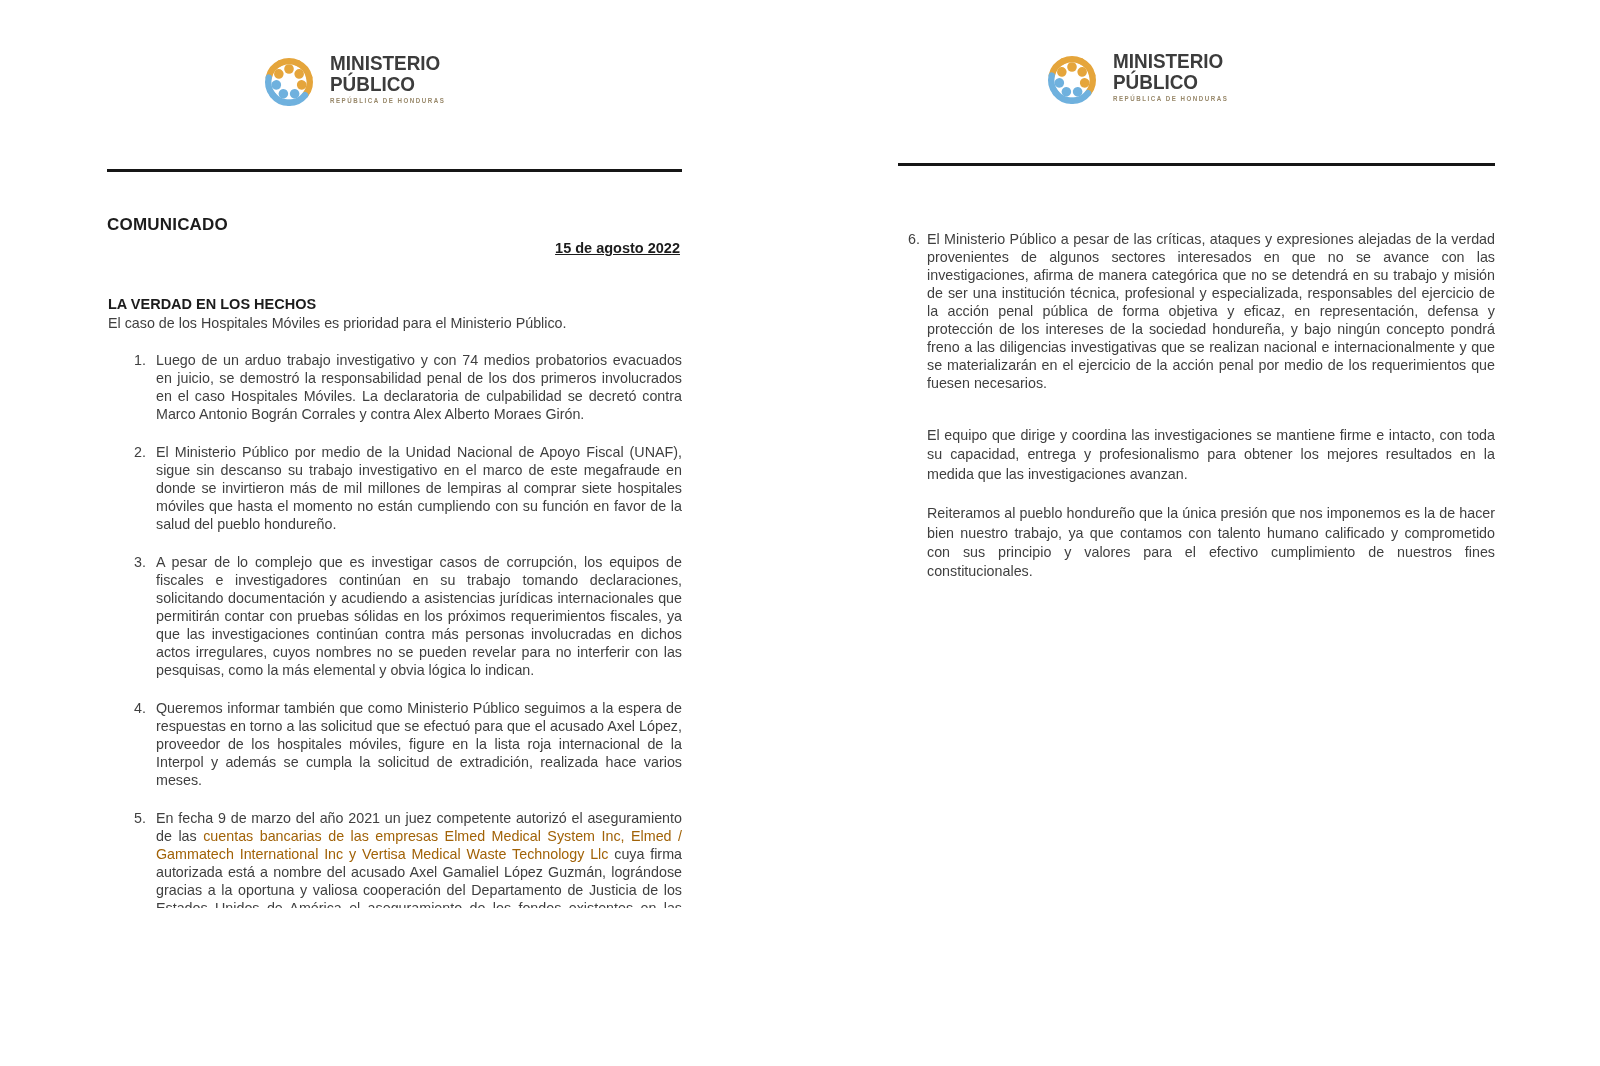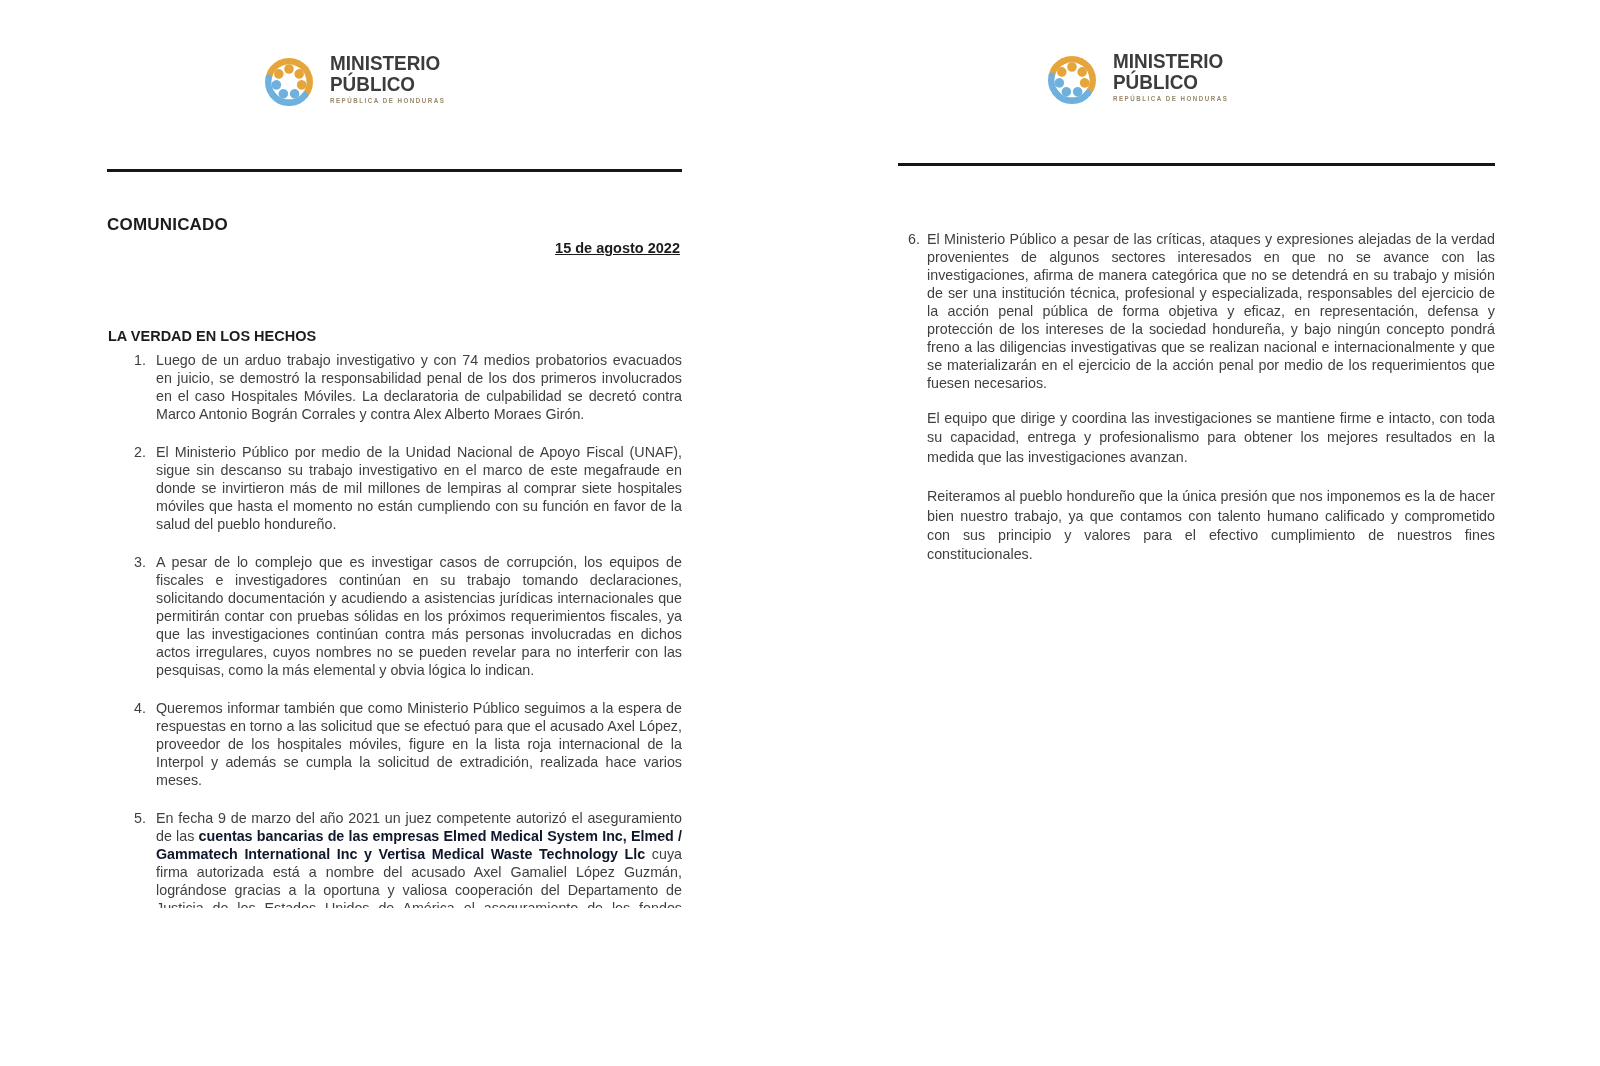--- a/index.html
+++ b/index.html
@@ -18,32 +18,32 @@
   .logo-sub{font-size:6.5px;font-weight:bold;letter-spacing:1.6px;color:#98886a;margin-top:3px;
             transform:scaleX(0.95);transform-origin:left top;white-space:nowrap;}
 
   .rule{position:absolute;left:0;right:0;height:3px;background:#161616;}
   #page1 .rule{top:169px;}
   #page2 .rule{top:163px;}
 
   .title{position:absolute;top:215px;left:0;right:0;text-align:left;
          font-weight:bold;font-size:17px;color:#1c1c1c;letter-spacing:0.2px;}
   .date{position:absolute;top:240px;right:2px;font-weight:bold;font-size:14.5px;color:#1c1c1c;text-decoration:underline;}
-  .heading{position:absolute;top:296px;left:1px;font-weight:bold;font-size:14.5px;color:#1c1c1c;margin-top:32px;}
+  .heading{position:absolute;top:296px;left:1px;font-weight:bold;font-size:14.5px;color:#1c1c1c;}
   .subheading{position:absolute;top:315px;left:1px;font-size:14.3px;color:#3f3f3f;}
 
   .list{position:absolute;left:0;right:0;}
   #page1 .list{top:351px;padding-left:27px;}
   #page2 .list{top:230px;padding-left:10px;}
   .item{display:flex;margin-bottom:20px;}
   .num{flex:none;font-size:14.3px;line-height:19.4px;}
   #page1 .num{width:22px;}
   #page2 .num{width:19px;}
   .itext{flex:1;font-size:14.3px;line-height:18px;text-align:justify;margin:0;}
-  .emph{font-weight:700;color:#0f172a;}
+  .emph{font-weight:400;color:#a16207;}
   .para{margin:20px 0 0 0;font-size:14.3px;line-height:19.4px;text-align:justify;}
   #page2 .paras{position:absolute;top:409px;left:29px;right:0;}
 </style>
 </head>
 <body>
 
 <div class="canvas">
 
   <div class="page" id="page1">
 
@@ -84,20 +84,21 @@
         <div class="logo-title">PÚBLICO</div>
         <div class="logo-sub">REPÚBLICA DE HONDURAS</div>
       </div>
     </div>
 
     <div class="rule"></div>
 
     <div class="title">COMUNICADO</div>
     <div class="date">15 de agosto 2022</div>
     <div class="heading">LA VERDAD EN LOS HECHOS</div>
+    <div class="subheading">El caso de los Hospitales Móviles es prioridad para el Ministerio Público.</div>
 
     <div class="list">
       <div class="item">
         <div class="num">1.</div>
         <p class="itext">Luego de un arduo trabajo investigativo y con 74 medios probatorios evacuados en juicio, se demostró la responsabilidad penal de los dos primeros involucrados en el caso Hospitales Móviles. La declaratoria de culpabilidad se decretó contra Marco Antonio Bográn Corrales y contra Alex Alberto Moraes Girón.</p>
       </div>
       <div class="item">
         <div class="num">2.</div>
         <p class="itext">El Ministerio Público por medio de la Unidad Nacional de Apoyo Fiscal (UNAF), sigue sin descanso su trabajo investigativo en el marco de este megafraude en donde se invirtieron más de mil millones de lempiras al comprar siete hospitales móviles que hasta el momento no están cumpliendo con su función en favor de la salud del pueblo hondureño.</p>
       </div>
@@ -159,18 +160,18 @@
     <div class="rule"></div>
 
     <div class="list">
       <div class="item">
         <div class="num">6.</div>
         <p class="itext">El Ministerio Público a pesar de las críticas, ataques y expresiones alejadas de la verdad provenientes de algunos sectores interesados en que no se avance con las investigaciones, afirma de manera categórica que no se detendrá en su trabajo y misión de ser una institución técnica, profesional y especializada, responsables del ejercicio de la acción penal pública de forma objetiva y eficaz, en representación, defensa y protección de los intereses de la sociedad hondureña, y bajo ningún concepto pondrá freno a las diligencias investigativas que se realizan nacional e internacionalmente y que se materializarán en el ejercicio de la acción penal por medio de los requerimientos que fuesen necesarios.</p>
       </div>
     </div>
 
     <div class="paras">
-      <p class="para" style="margin-top:0;">El equipo que dirige y coordina las investigaciones se mantiene firme e intacto, con toda su capacidad, entrega y profesionalismo para obtener los mejores resultados en la medida que las investigaciones avanzan.</p>
+      <p class="para" style="margin-top:17px;">El equipo que dirige y coordina las investigaciones se mantiene firme e intacto, con toda su capacidad, entrega y profesionalismo para obtener los mejores resultados en la medida que las investigaciones avanzan.</p>
       <p class="para">Reiteramos al pueblo hondureño que la única presión que nos imponemos es la de hacer bien nuestro trabajo, ya que contamos con talento humano calificado y comprometido con sus principio y valores para el efectivo cumplimiento de nuestros fines constitucionales.</p>
     </div>
   </div>
 
 </div>
 
 </body></html>

